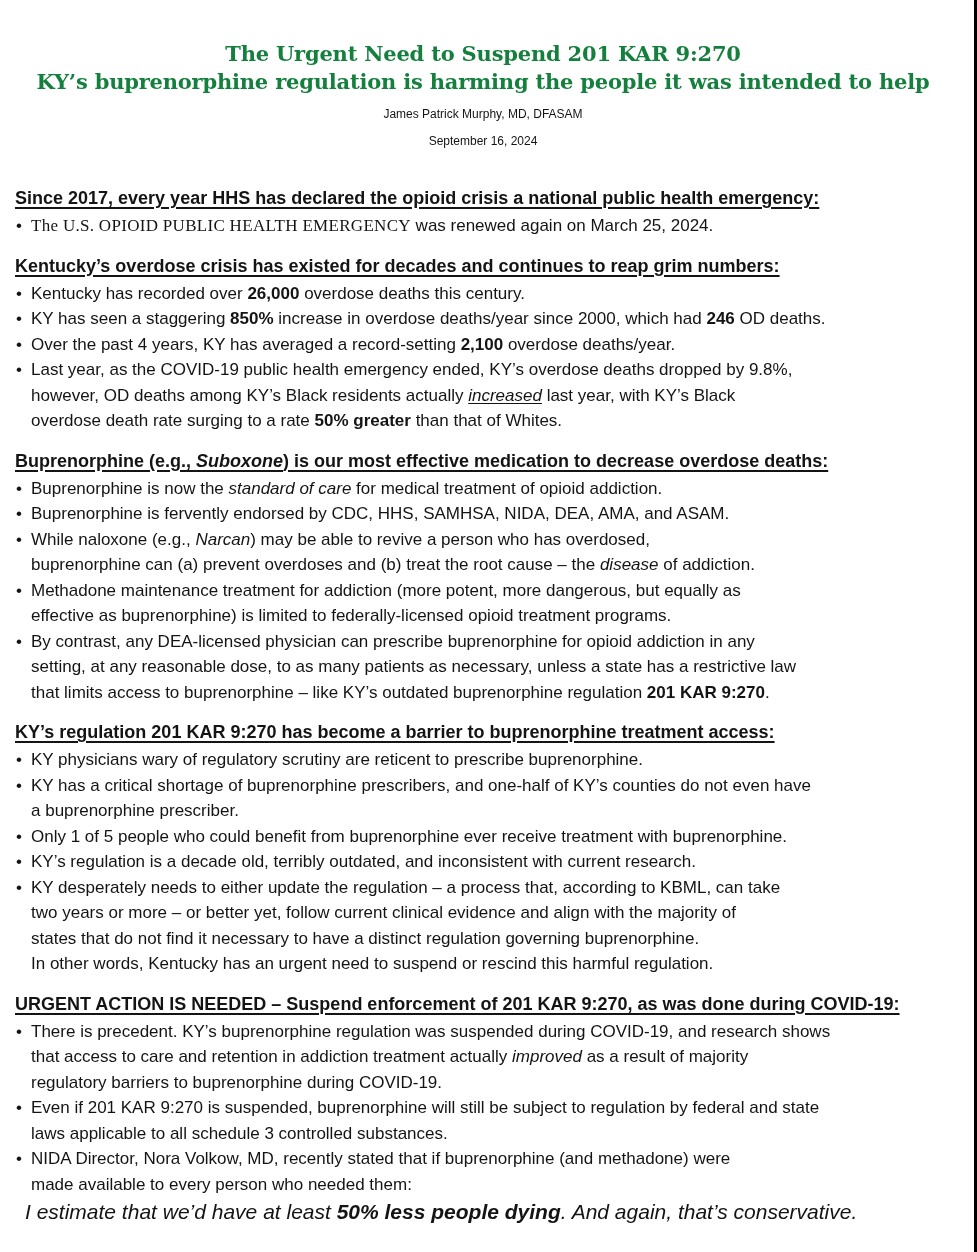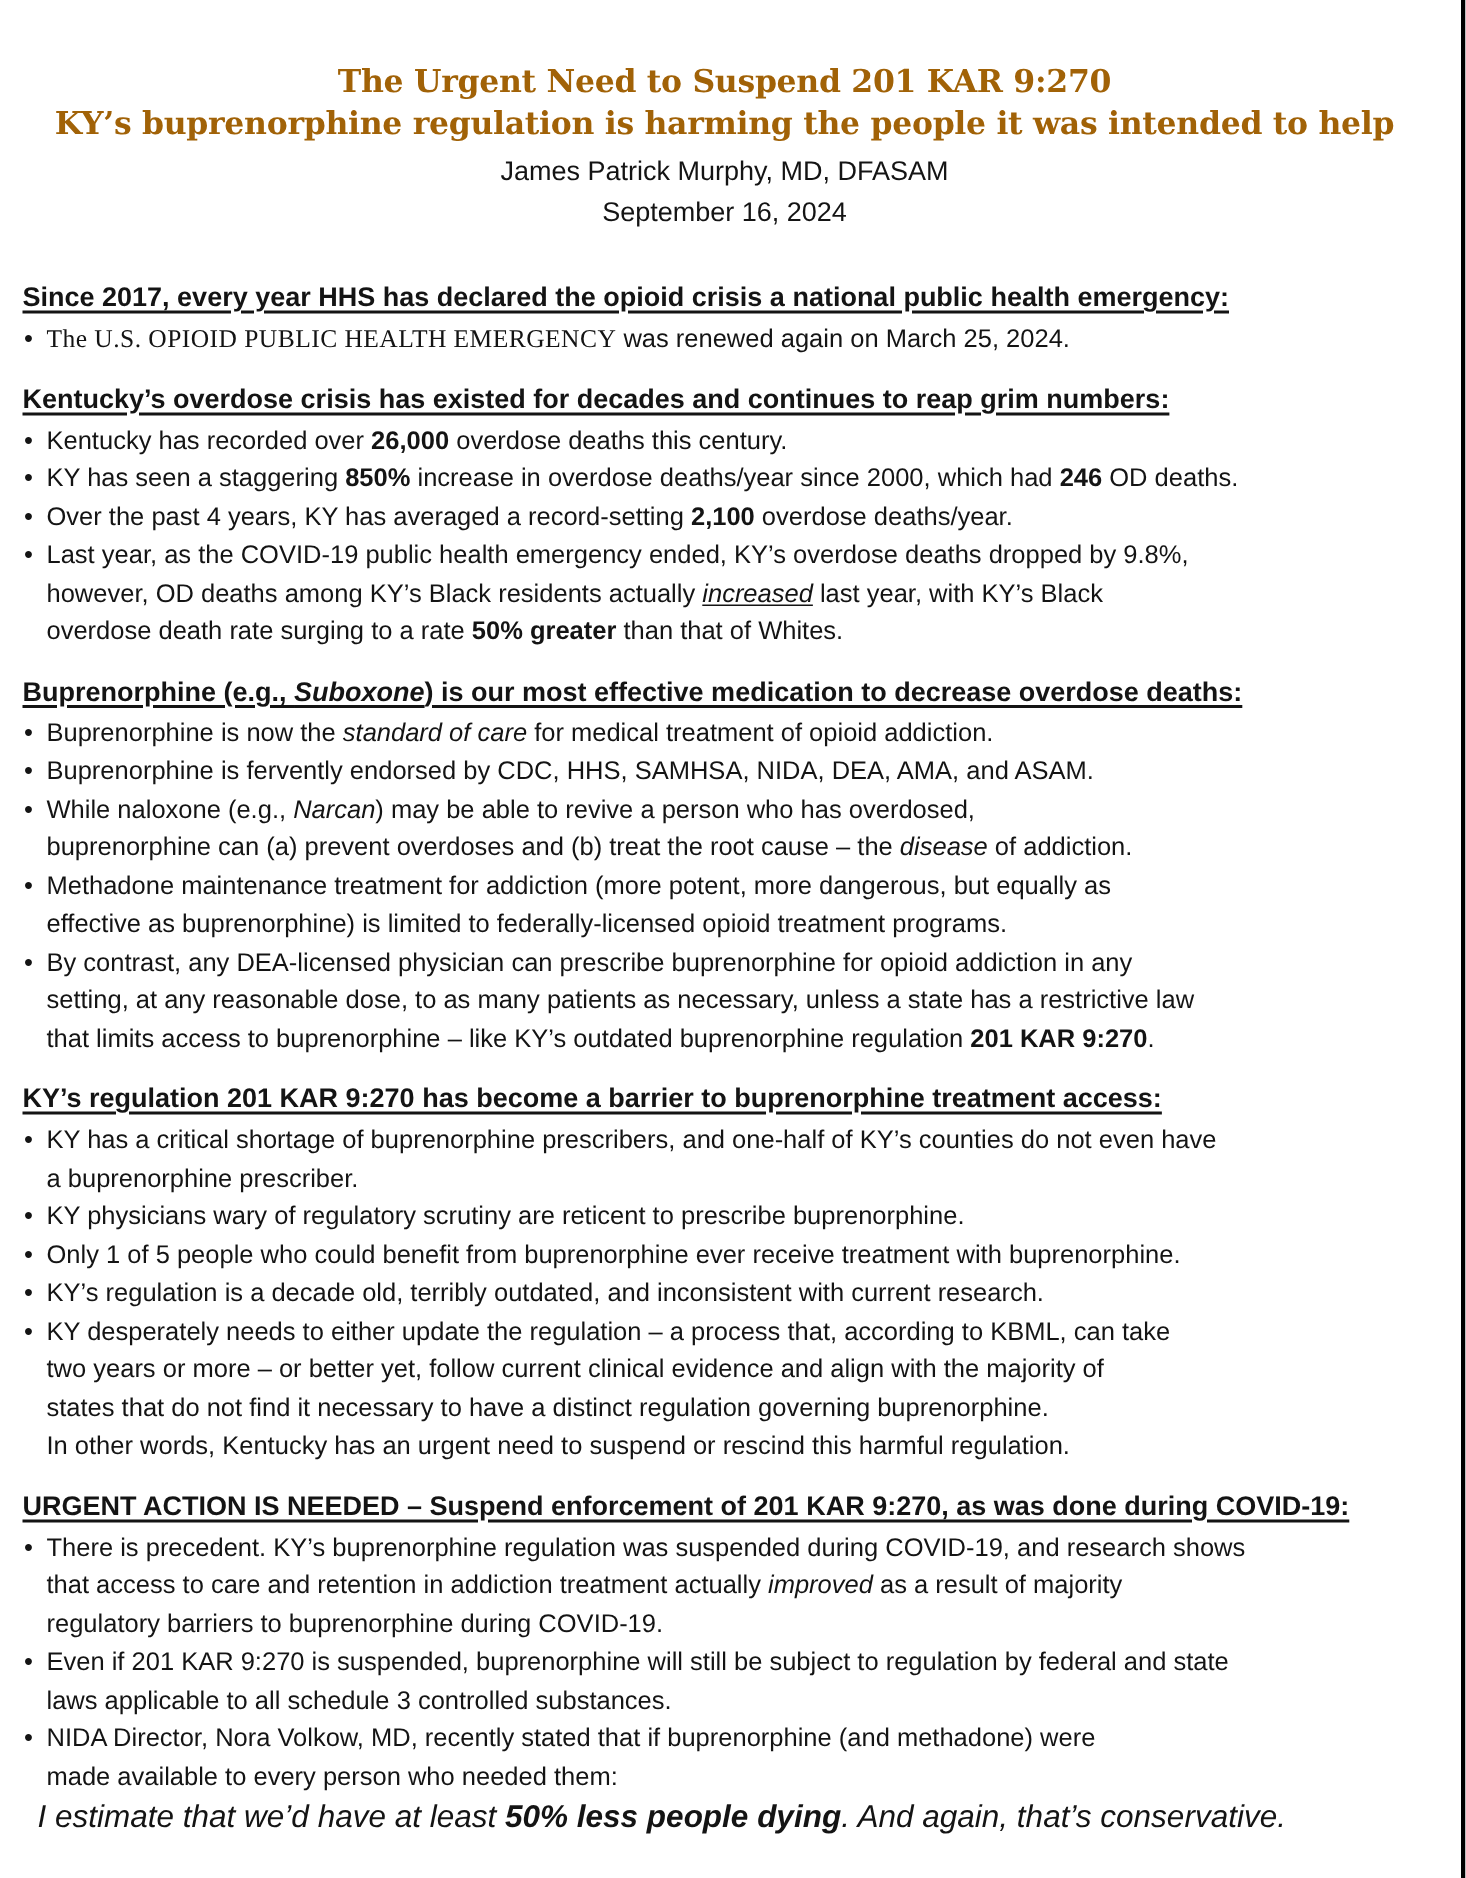--- a/index.html
+++ b/index.html
@@ -5,23 +5,23 @@
   html,body{margin:0;padding:0;}
   body{
     width:977px;height:1252px;background:#ffffff;color:#141414;
     font-family:"Liberation Sans",sans-serif;position:relative;overflow:hidden;
   }
   .page-edge{position:absolute;top:0;right:0;width:3px;height:1252px;background:#000;}
   .doc{padding:40px 26px 0 15px;}
   .header{text-align:center;}
   .title{
     font-family:"DejaVu Serif",serif;font-weight:700;font-size:21px;
-    line-height:28px;letter-spacing:-0.2px;color:#a16207;
+    line-height:28px;letter-spacing:-0.2px;color:#15803d;
   }
-  .byline{font-size:18px;line-height:27px;}
+  .byline{font-size:12px;line-height:27px;}
   .byline-first{margin-top:5px;}
   .section{margin-top:15px;}
   .section.first{margin-top:31px;}
   .heading{
     font-weight:700;font-size:18px;line-height:25px;
     text-decoration:underline;text-decoration-thickness:1.5px;text-underline-offset:3px;
   }
   ul.bullets{margin:2px 0 0 0;padding:0;list-style:none;}
   ul.bullets li{
     position:relative;padding-left:16px;font-size:17px;line-height:25.5px;
@@ -71,22 +71,22 @@
           <li><span>Buprenorphine is now the </span><span class="i">standard of care</span><span> for medical treatment of opioid addiction.</span></li>
           <li><span>Buprenorphine is fervently endorsed by CDC, HHS, SAMHSA, NIDA, DEA, AMA, and ASAM.</span></li>
           <li><span>While naloxone (e.g., </span><span class="i">Narcan</span><span>) may be able to revive a person who has overdosed,</span><br><span>buprenorphine can (a) prevent overdoses and (b) treat the root cause – the </span><span class="i">disease</span><span> of addiction.</span></li>
           <li><span>Methadone maintenance treatment for addiction (more potent, more dangerous, but equally as</span><br><span>effective as buprenorphine) is limited to federally-licensed opioid treatment programs.</span></li>
           <li><span>By contrast, any DEA-licensed physician can prescribe buprenorphine for opioid addiction in any</span><br><span>setting, at any reasonable dose, to as many patients as necessary, unless a state has a restrictive law</span><br><span>that limits access to buprenorphine – like KY’s outdated buprenorphine regulation </span><span class="b">201 KAR 9:270</span><span>.</span></li>
         </ul>
       </section>
       <section class="section">
         <div class="heading"><span>KY’s regulation 201 KAR 9:270 has become a barrier to buprenorphine treatment access:</span></div>
         <ul class="bullets">
+          <li><span>KY physicians wary of regulatory scrutiny are reticent to prescribe buprenorphine.</span></li>
           <li><span>KY has a critical shortage of buprenorphine prescribers, and one-half of KY’s counties do not even have</span><br><span>a buprenorphine prescriber.</span></li>
-          <li><span>KY physicians wary of regulatory scrutiny are reticent to prescribe buprenorphine.</span></li>
           <li><span>Only 1 of 5 people who could benefit from buprenorphine ever receive treatment with buprenorphine.</span></li>
           <li><span>KY’s regulation is a decade old, terribly outdated, and inconsistent with current research.</span></li>
           <li><span>KY desperately needs to either update the regulation – a process that, according to KBML, can take</span><br><span>two years or more – or better yet, follow current clinical evidence and align with the majority of</span><br><span>states that do not find it necessary to have a distinct regulation governing buprenorphine.</span><br><span>In other words, Kentucky has an urgent need to suspend or rescind this harmful regulation.</span></li>
         </ul>
       </section>
       <section class="section">
         <div class="heading"><span>URGENT ACTION IS NEEDED – Suspend enforcement of 201 KAR 9:270, as was done during COVID-19:</span></div>
         <ul class="bullets">
           <li><span>There is precedent. KY’s buprenorphine regulation was suspended during COVID-19, and research shows</span><br><span>that access to care and retention in addiction treatment actually </span><span class="i">improved</span><span> as a result of majority</span><br><span>regulatory barriers to buprenorphine during COVID-19.</span></li>
           <li><span>Even if 201 KAR 9:270 is suspended, buprenorphine will still be subject to regulation by federal and state</span><br><span>laws applicable to all schedule 3 controlled substances.</span></li>

